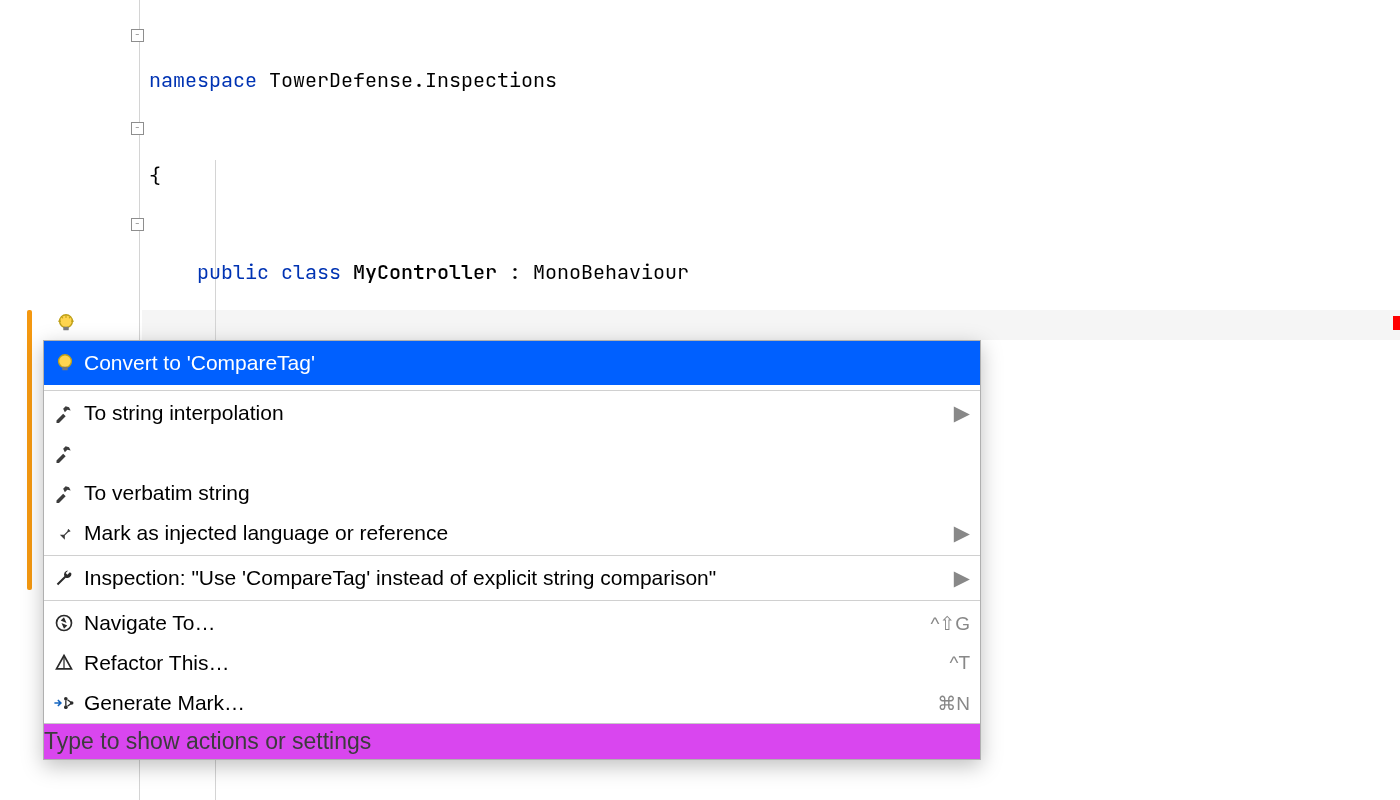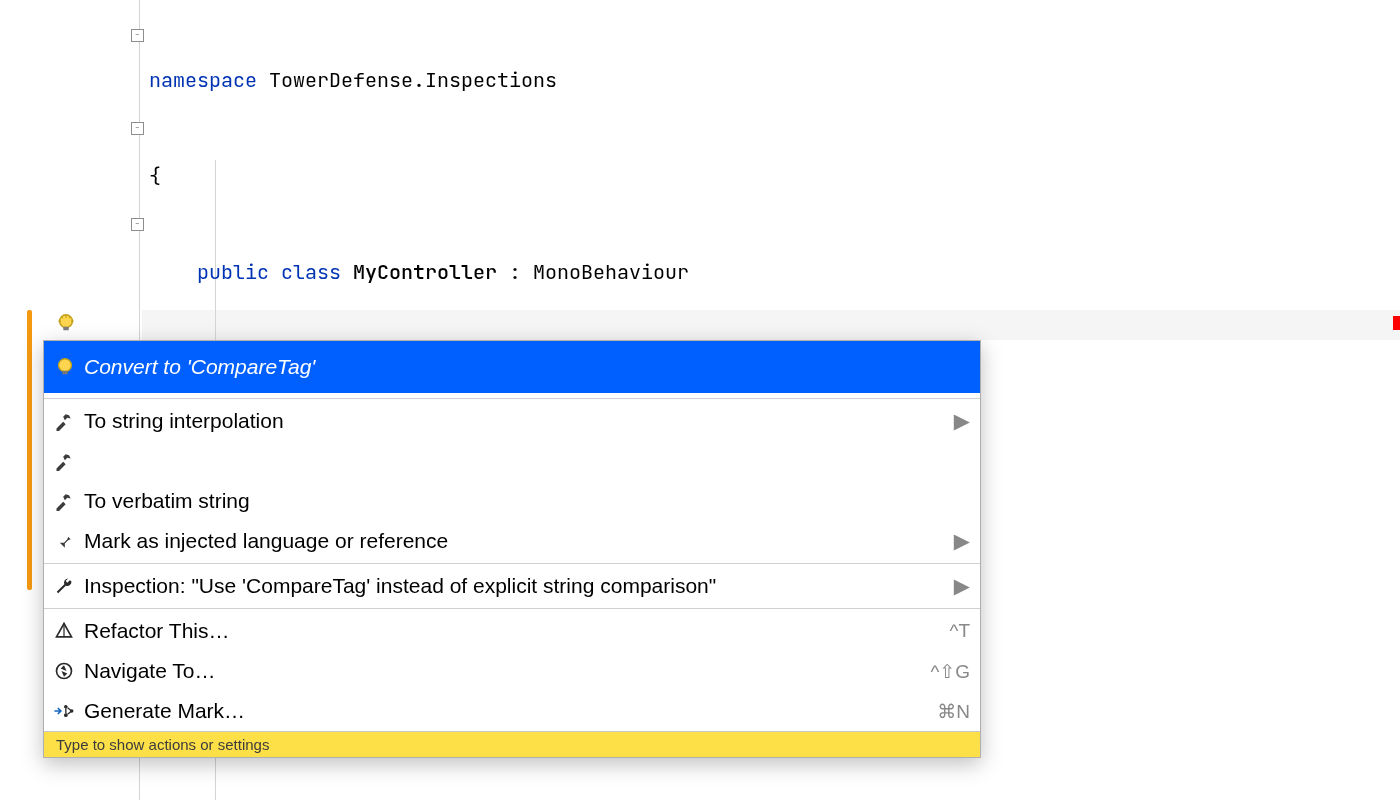--- a/index.html
+++ b/index.html
@@ -125,22 +125,21 @@
   }
   .popup-row {
     display: flex;
     align-items: center;
     height: 40px;
     padding: 0 10px;
   }
   .popup-row.selected {
     background: #0060ff;
     color: #ffffff;
-    height: 52px;
-    font-style: italic;
+    height: 44px;
   }
   .popup-row .icon-slot {
     width: 30px;
     display: flex;
     align-items: center;
     justify-content: flex-start;
   }
   .popup-row .label-slot {
     flex: 1;
     white-space: nowrap;
@@ -156,24 +155,24 @@
     font-size: 19px;
     min-width: 60px;
     text-align: right;
   }
   .popup-divider {
     height: 1px;
     background: #d0d0d0;
     margin: 2px 0;
   }
   .popup-footer {
-    background: #fde047;
+    background: #d946ef;
     border-top: 1px solid #c8c8c8;
-    padding: 4px 12px;
-    font-size: 15px;
+    padding: 4px 0;
+    font-size: 23px;
     color: #3c3c3c;
   }
   .tiny-gap { height: 3px; background: #ffffff; }
   svg { display: block; }
 </style>
 </head>
 <body>
 
 <div class="editor">
   <div class="highlight-band"></div>
@@ -270,37 +269,37 @@
       </div>
       <div class="label-slot">Inspection: "Use 'CompareTag' instead of explicit string comparison"</div>
       <div class="arrow-slot">▶</div>
     </div>
 
     <div class="popup-divider"></div>
 
     <div class="popup-row">
       <div class="icon-slot">
         <svg width="20" height="20" viewBox="0 0 24 24">
+            <circle cx="12" cy="12" r="9" fill="none" stroke="#2b2b2b" stroke-width="2"></circle>
+            <path d="M12 5l3 7-7-3 4-4zM12 19l-3-7 7 3-4 4z" fill="#2b2b2b"></path>
+          </svg>
+      </div>
+      <div class="label-slot">Navigate To…</div>
+      <div class="shortcut-slot">^⇧G</div>
+    </div>
+
+    <div class="popup-row">
+      <div class="icon-slot">
+        <svg width="20" height="20" viewBox="0 0 24 24">
             <path d="M12 3l9 16H3L12 3z" fill="none" stroke="#2b2b2b" stroke-width="2"></path>
             <path d="M12 3v16" stroke="#2b2b2b" stroke-width="1.5"></path>
           </svg>
       </div>
       <div class="label-slot">Refactor This…</div>
       <div class="shortcut-slot">^T</div>
-    </div>
-
-    <div class="popup-row">
-      <div class="icon-slot">
-        <svg width="20" height="20" viewBox="0 0 24 24">
-            <circle cx="12" cy="12" r="9" fill="none" stroke="#2b2b2b" stroke-width="2"></circle>
-            <path d="M12 5l3 7-7-3 4-4zM12 19l-3-7 7 3-4 4z" fill="#2b2b2b"></path>
-          </svg>
-      </div>
-      <div class="label-slot">Navigate To…</div>
-      <div class="shortcut-slot">^⇧G</div>
     </div>
 
     <div class="popup-row">
       <div class="icon-slot">
         <svg width="22" height="20" viewBox="0 0 26 24">
             <path d="M1 12h7M5 9l3 3-3 3" stroke="#1565c0" stroke-width="2" fill="none" stroke-linecap="round"></path>
             <circle cx="14" cy="7" r="2.2" fill="#2b2b2b"></circle>
             <circle cx="14" cy="17" r="2.2" fill="#2b2b2b"></circle>
             <circle cx="21" cy="12" r="2.2" fill="#2b2b2b"></circle>
             <path d="M14 9v6M16 8l4 3M16 16l4-3" stroke="#2b2b2b" stroke-width="1.6"></path>

